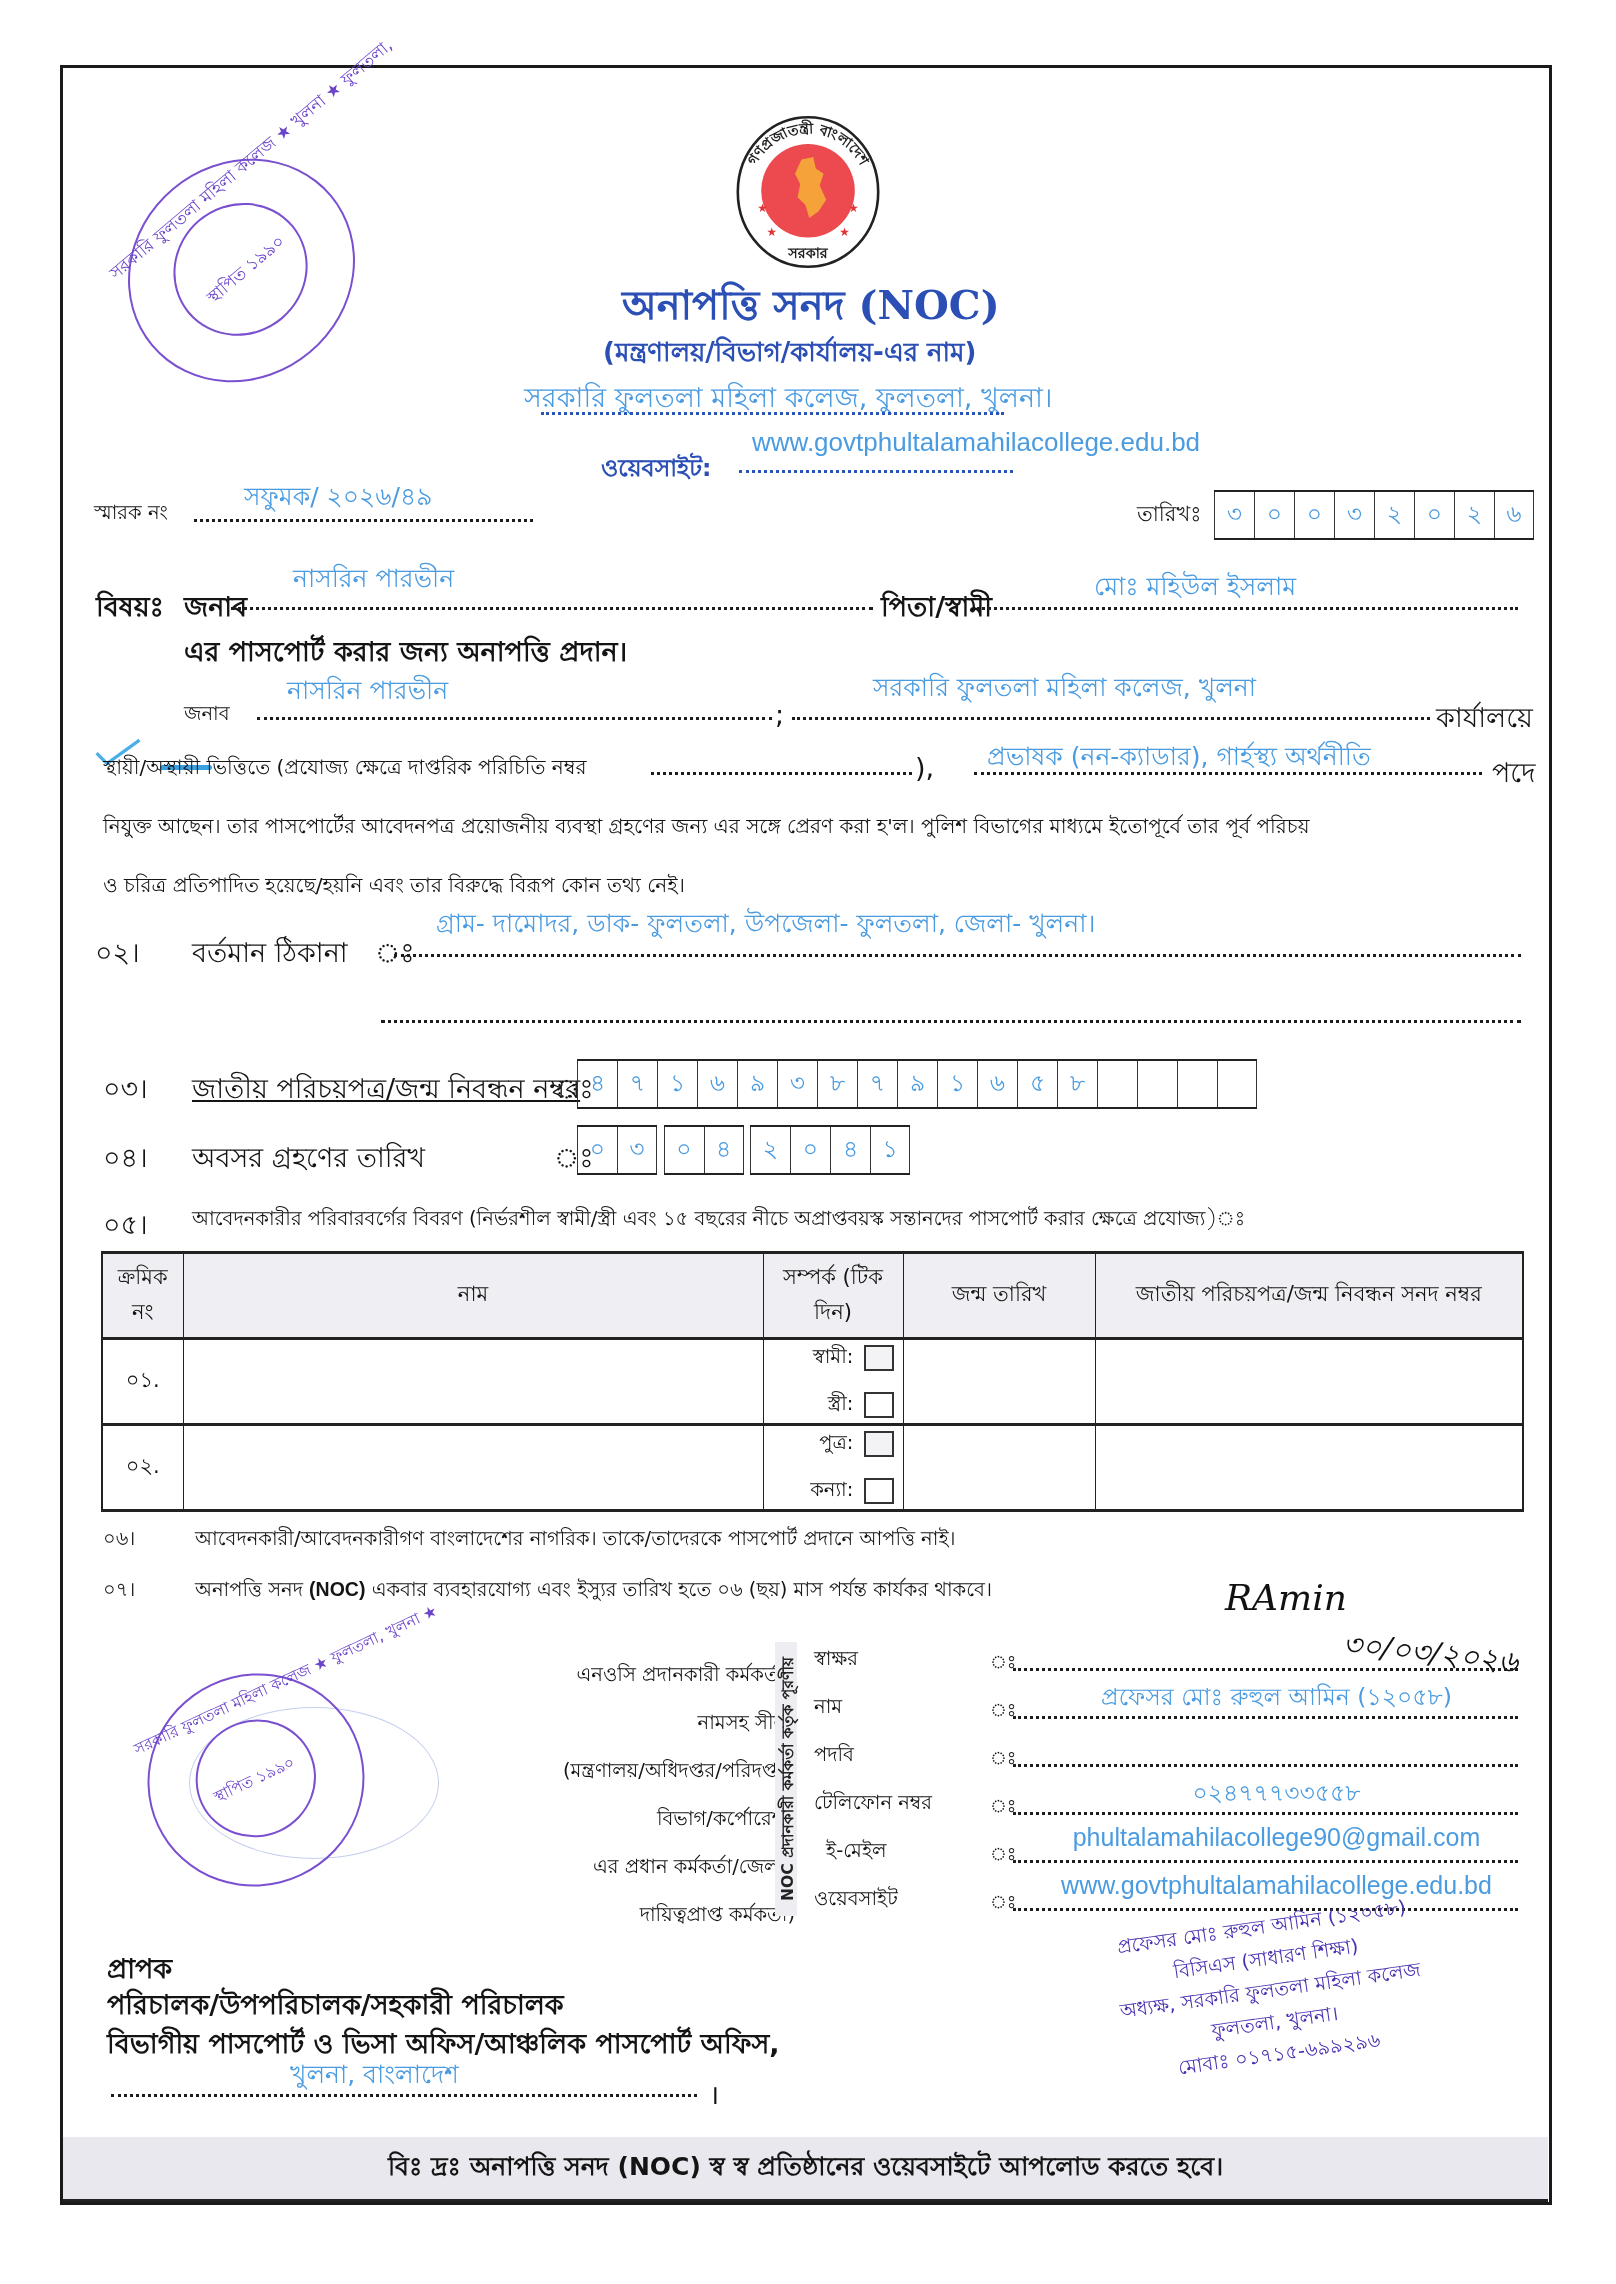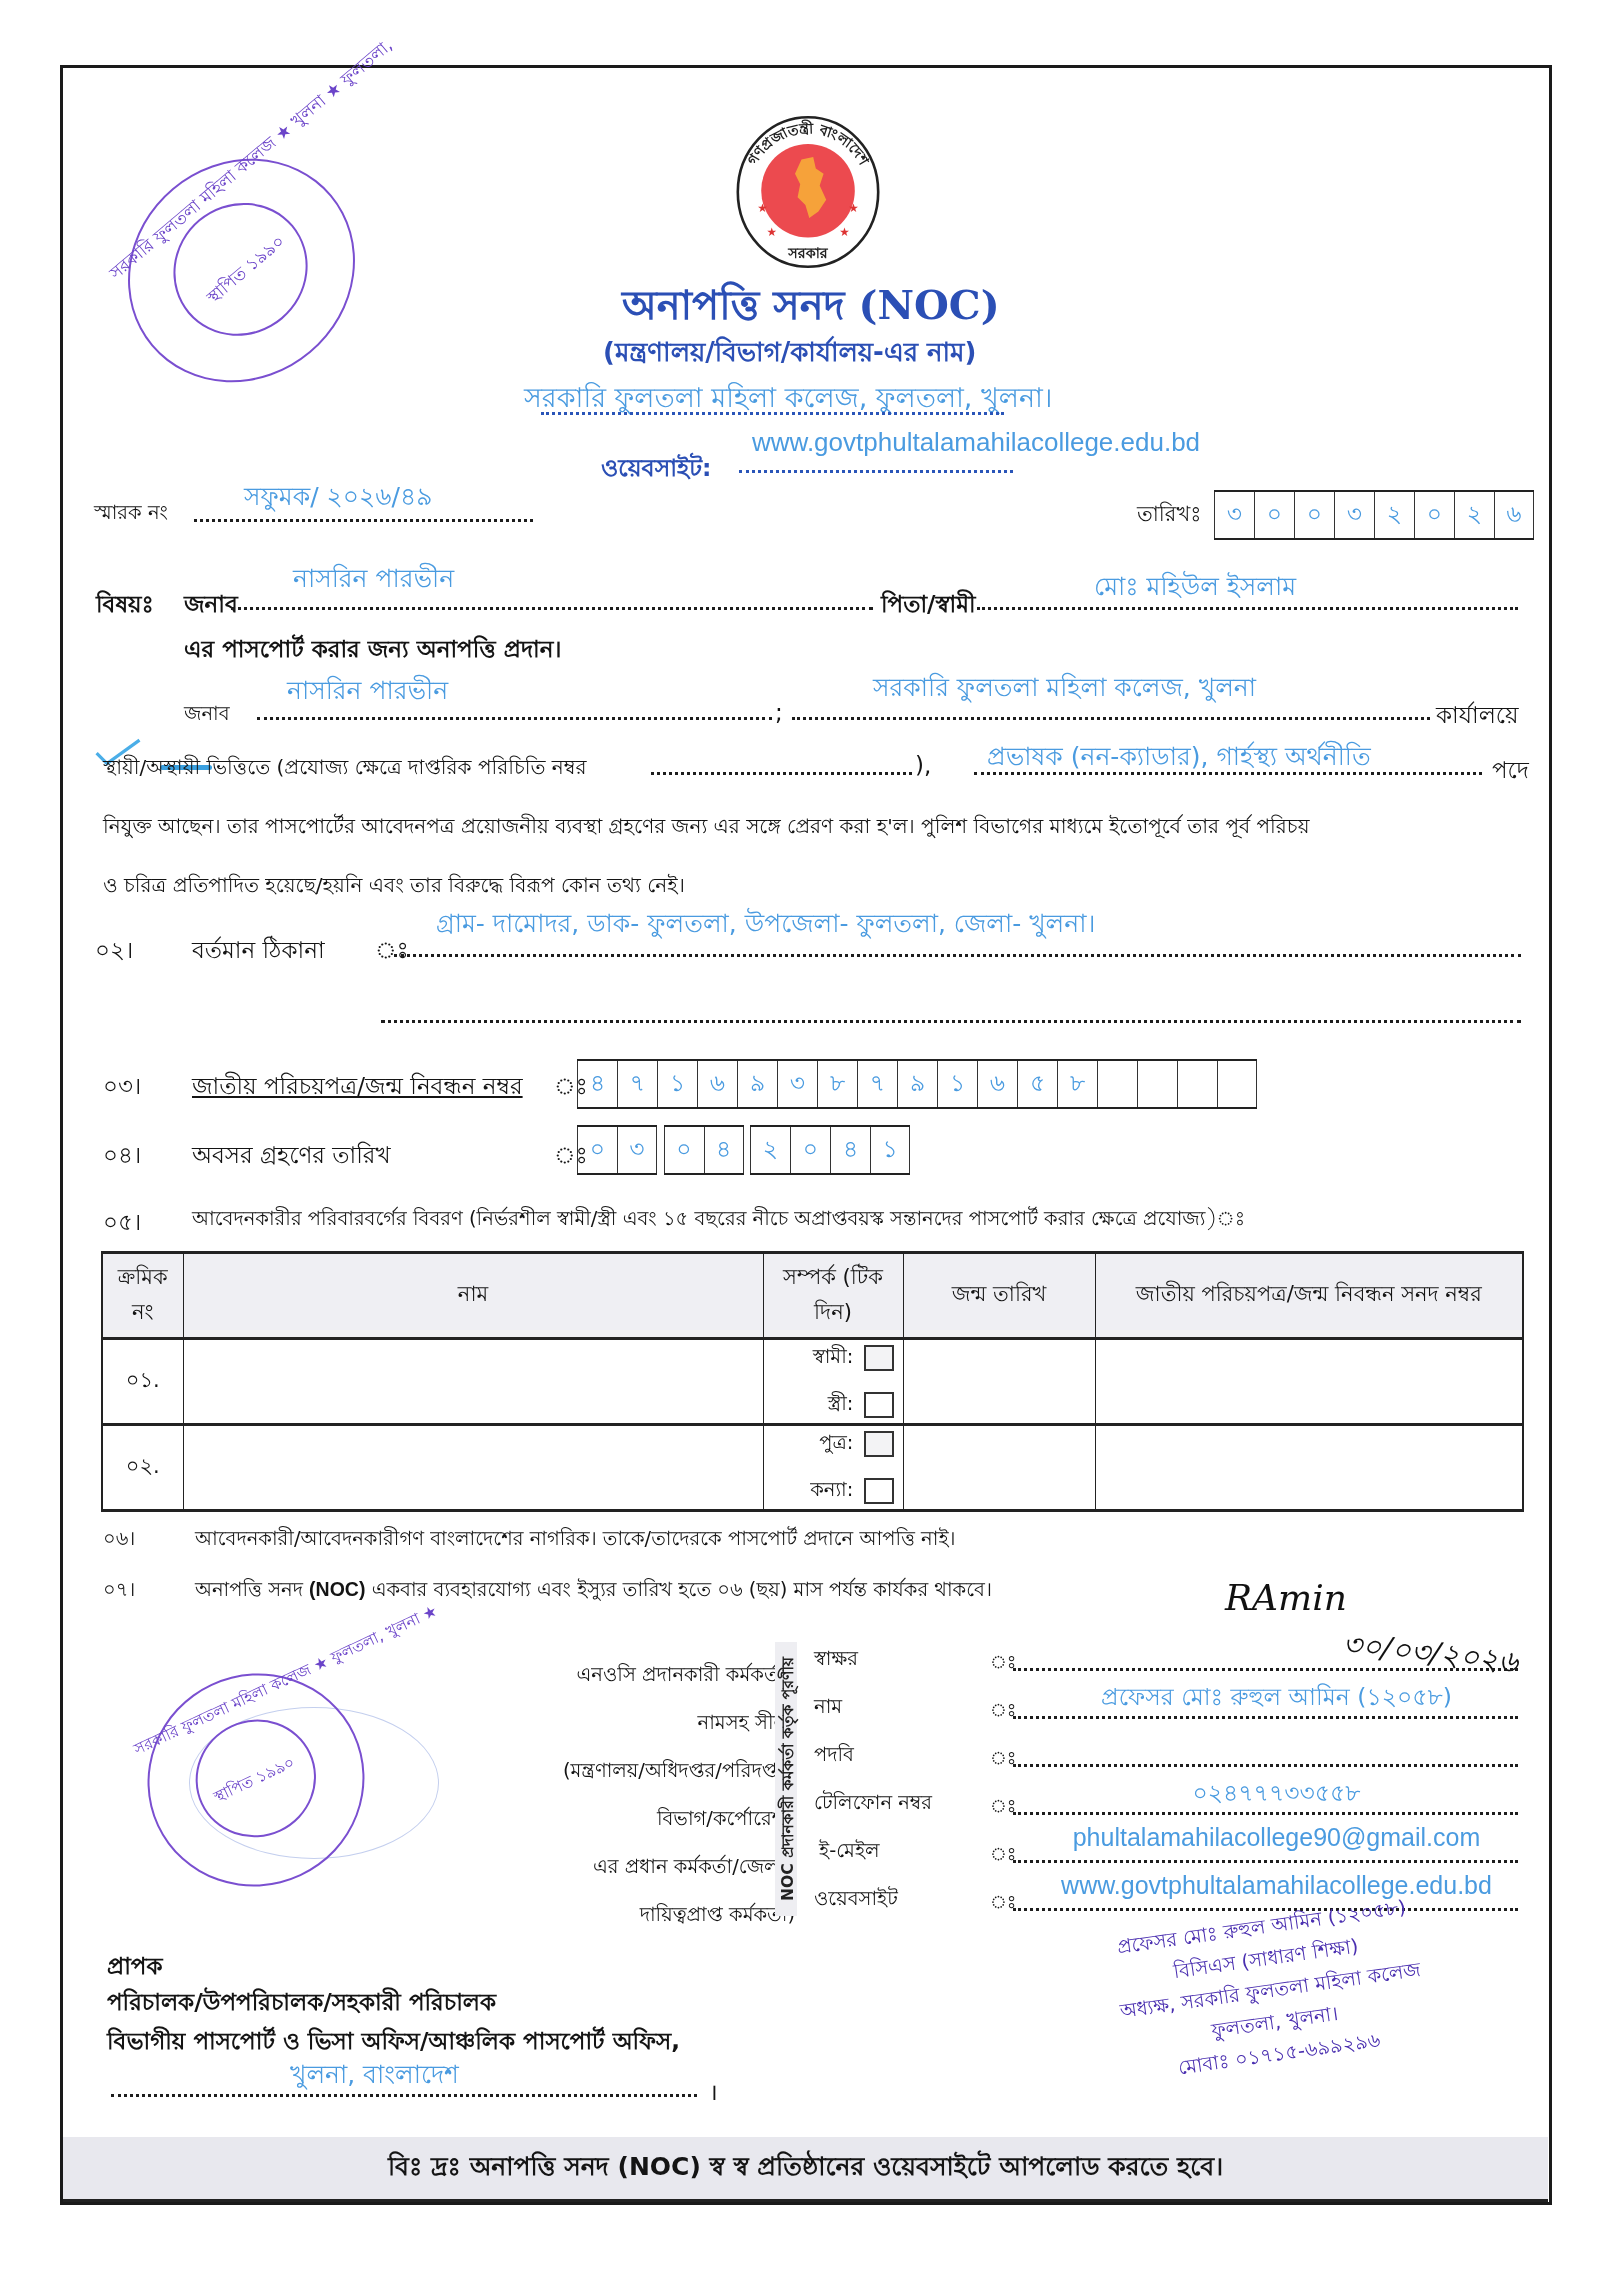--- a/index.html
+++ b/index.html
@@ -1,21 +1,21 @@
 <!DOCTYPE html>
 <html style="font-size:10.4px"><head>
 <meta charset="utf-8">
 <style>
   html, body { margin: 0; padding: 0; background: #ffffff; }
   body { width: 1616px; height: 2284px; position: relative; overflow: hidden;
          font-family: "DejaVu Sans", sans-serif; color: #141414; }
   .frame { position: absolute; left: 60px; top: 65px; width: 1492px; height: 2140px;
            border: 3.3px solid #1a1a1a; box-sizing: border-box; }
   .abs { position: absolute; }
-  .blk { color: #141414; font-size: 23px; white-space: nowrap; }
+  .blk { color: #141414; font-size: 27px; white-space: nowrap; }
   .bold { font-weight: bold; }
   .fill { color: #4a9be0; font-size: 25px; white-space: nowrap; }
   .dots { border-bottom: 3.3px dotted #1d1d1d; height: 0; }
   .dots-blue { border-bottom: 3.3px dotted #2a55b8; height: 0; }
   .title { color: #2b4fb5; font-family: "DejaVu Serif", serif; font-weight: bold; font-size: 40px; white-space: nowrap; }
   .subtitle { color: #2b4fb5; font-size: 26px; font-weight: bold; white-space: nowrap; }
   .web-label { color: #2b4fb5; font-size: 23.5px; font-weight: bold; white-space: nowrap; }
   .url { color: #4a9be0; font-family: "Liberation Sans", sans-serif; font-size: 26px; white-space: nowrap; }
 
   .boxrow { position: absolute; display: flex; border-top: 2.6px solid #222; border-bottom: 2.6px solid #222; }
@@ -278,21 +278,21 @@
       <span style="position: absolute; left: 176px; top: 13px; font-size: 18px;">ঃ</span>
       <div class="dots" style="position: absolute; left: 199px; top: 33px; width: 505px;"></div>
     </div>
     <div style="position: relative; height: 48px;">
       <span style="position: absolute; left: 0px; top: 9px; font-size: 19.5px;">টেলিফোন নম্বর</span>
       <span style="position: absolute; left: 176px; top: 13px; font-size: 18px;">ঃ</span>
       <div class="dots" style="position: absolute; left: 199px; top: 33px; width: 505px;"></div>
       <span class="fill" style="position: absolute; left: 215px; top: -3.9px; width: 495px; text-align: center; font-size: 23.5px;">০২৪৭৭৭৩৩৫৫৮</span>
     </div>
     <div style="position: relative; height: 48px;">
-      <span style="position: absolute; left: 5px; top: 9px; font-size: 19.5px;">ই-মেইল</span>
+      <span style="position: absolute; left: 12px; top: 9px; font-size: 19.5px;">ই-মেইল</span>
       <span style="position: absolute; left: 176px; top: 13px; font-size: 18px;">ঃ</span>
       <div class="dots" style="position: absolute; left: 199px; top: 33px; width: 505px;"></div>
       <span class="fill" style="position: absolute; left: 215px; top: -3.9px; width: 495px; text-align: center; font-family: &quot;Liberation Sans&quot;, sans-serif; font-size: 25px;">phultalamahilacollege90@gmail.com</span>
     </div>
     <div style="position: relative; height: 48px;">
       <span style="position: absolute; left: 0px; top: 9px; font-size: 19.5px;">ওয়েবসাইট</span>
       <span style="position: absolute; left: 176px; top: 13px; font-size: 18px;">ঃ</span>
       <div class="dots" style="position: absolute; left: 199px; top: 33px; width: 505px;"></div>
       <span class="fill" style="position: absolute; left: 215px; top: -3.9px; width: 495px; text-align: center; font-family: &quot;Liberation Sans&quot;, sans-serif; font-size: 25px;">www.govtphultalamahilacollege.edu.bd</span>
     </div>

